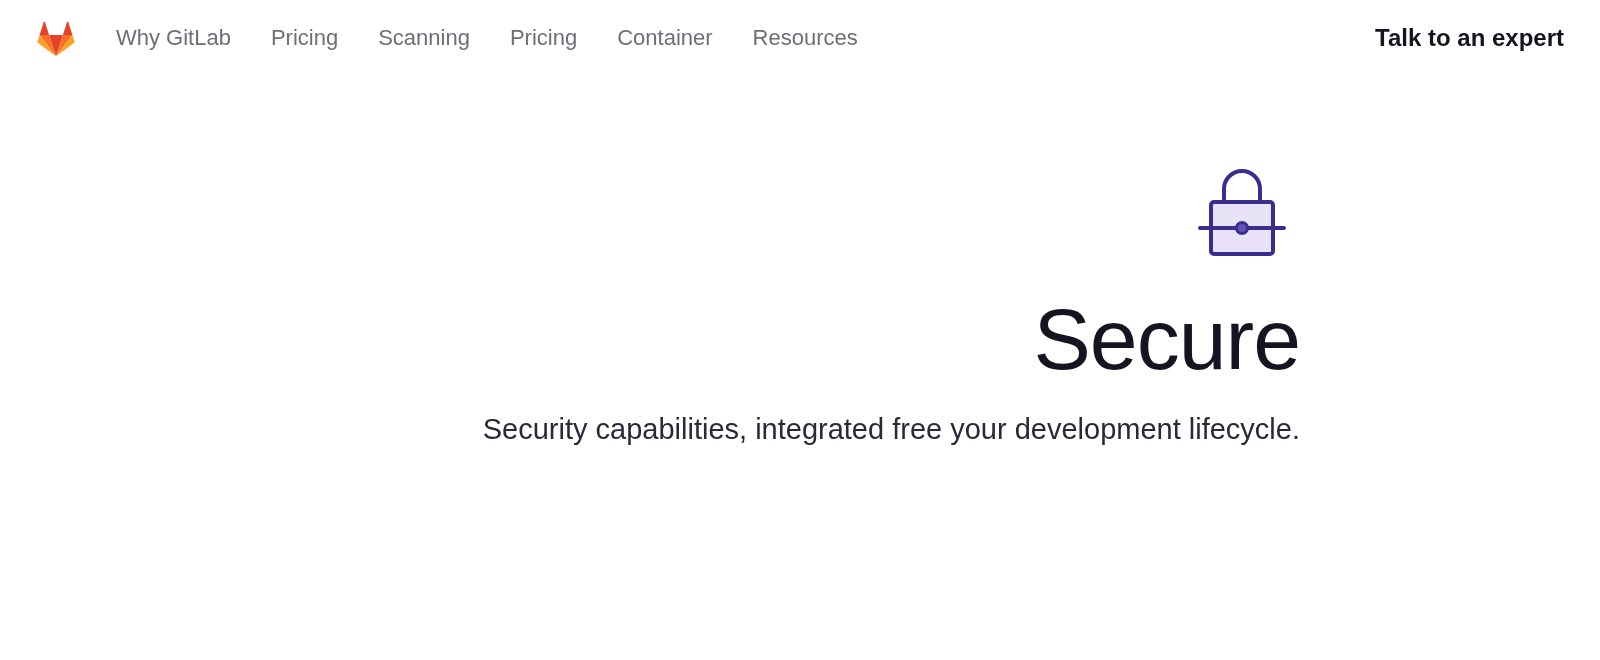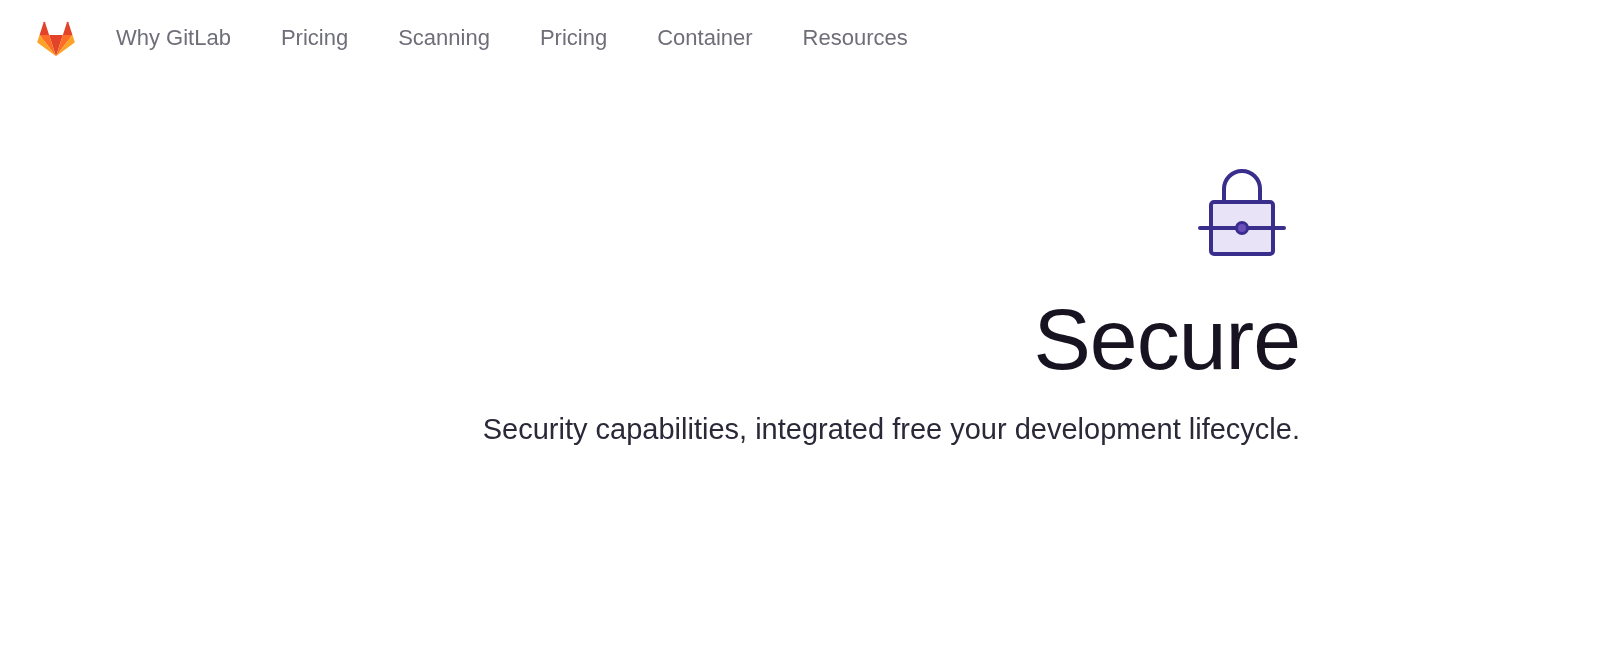--- a/index.html
+++ b/index.html
@@ -24,21 +24,21 @@
   }
   .logo {
     width: 40px;
     height: 40px;
     display: inline-flex;
     align-items: center;
     justify-content: center;
   }
   .nav {
     display: flex;
-    gap: 50px;
+    gap: 40px;
   }
   .nav a {
     color: #6e6e78;
     font-size: 22px;
     text-decoration: none;
     cursor: pointer;
   }
   .header-right {
     display: flex;
     align-items: center;
@@ -112,20 +112,21 @@
     <nav class="nav">
       <a>Why GitLab</a>
       <a>Pricing</a>
       <a>Scanning</a>
       <a>Pricing</a>
       <a>Container</a>
       <a>Resources</a>
     </nav>
   </div>
   <div class="header-right">
+    <a class="expert-link">Talk to an expert</a>
   </div>
 </header>
 
 <section class="hero">
   <div class="hero-icon">
     <svg width="116" height="116" viewBox="0 0 116 116">
       <rect x="27" y="46" width="62" height="52" rx="3" fill="#E9E3F8" stroke="#3A2E8C" stroke-width="4"></rect>
       <path d="M40 46 V33 a18 18 0 0 1 36 0 V46" fill="none" stroke="#3A2E8C" stroke-width="4" stroke-linecap="round"></path>
       <line x1="16" y1="72" x2="100" y2="72" stroke="#3A2E8C" stroke-width="4" stroke-linecap="round"></line>
       <circle cx="58" cy="72" r="5.5" fill="#6B4FBB" stroke="#3A2E8C" stroke-width="3"></circle>

